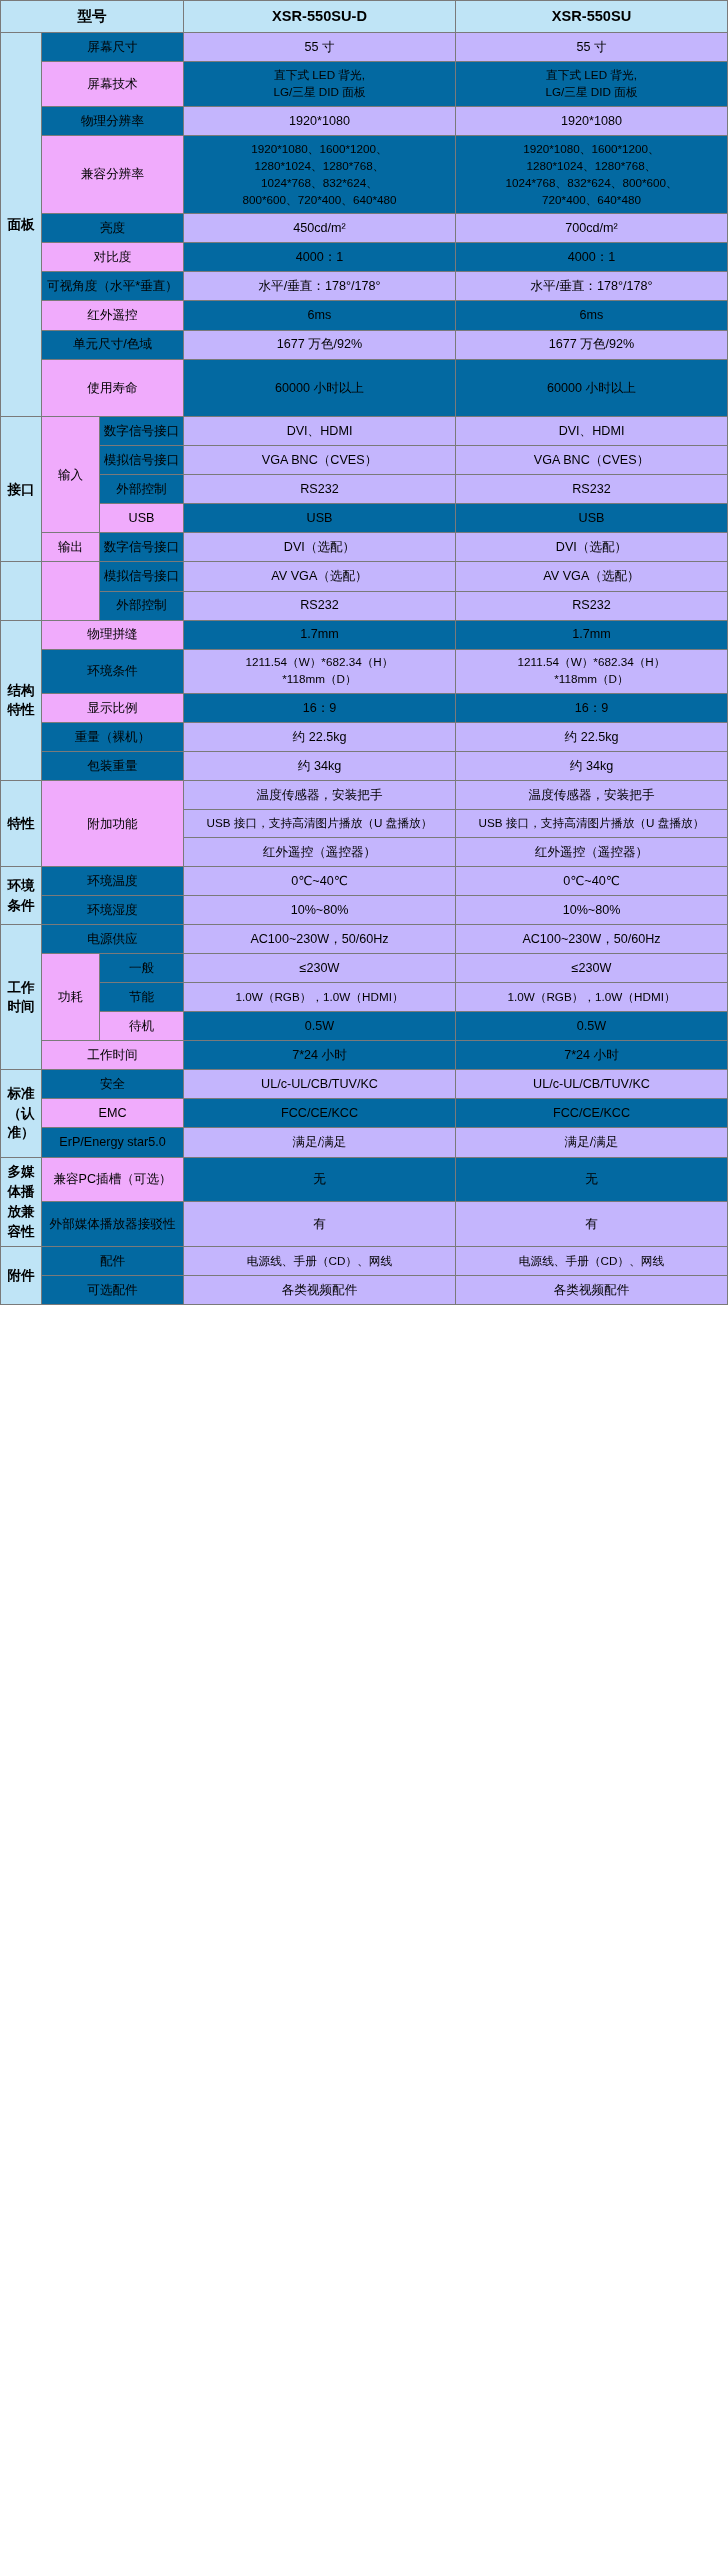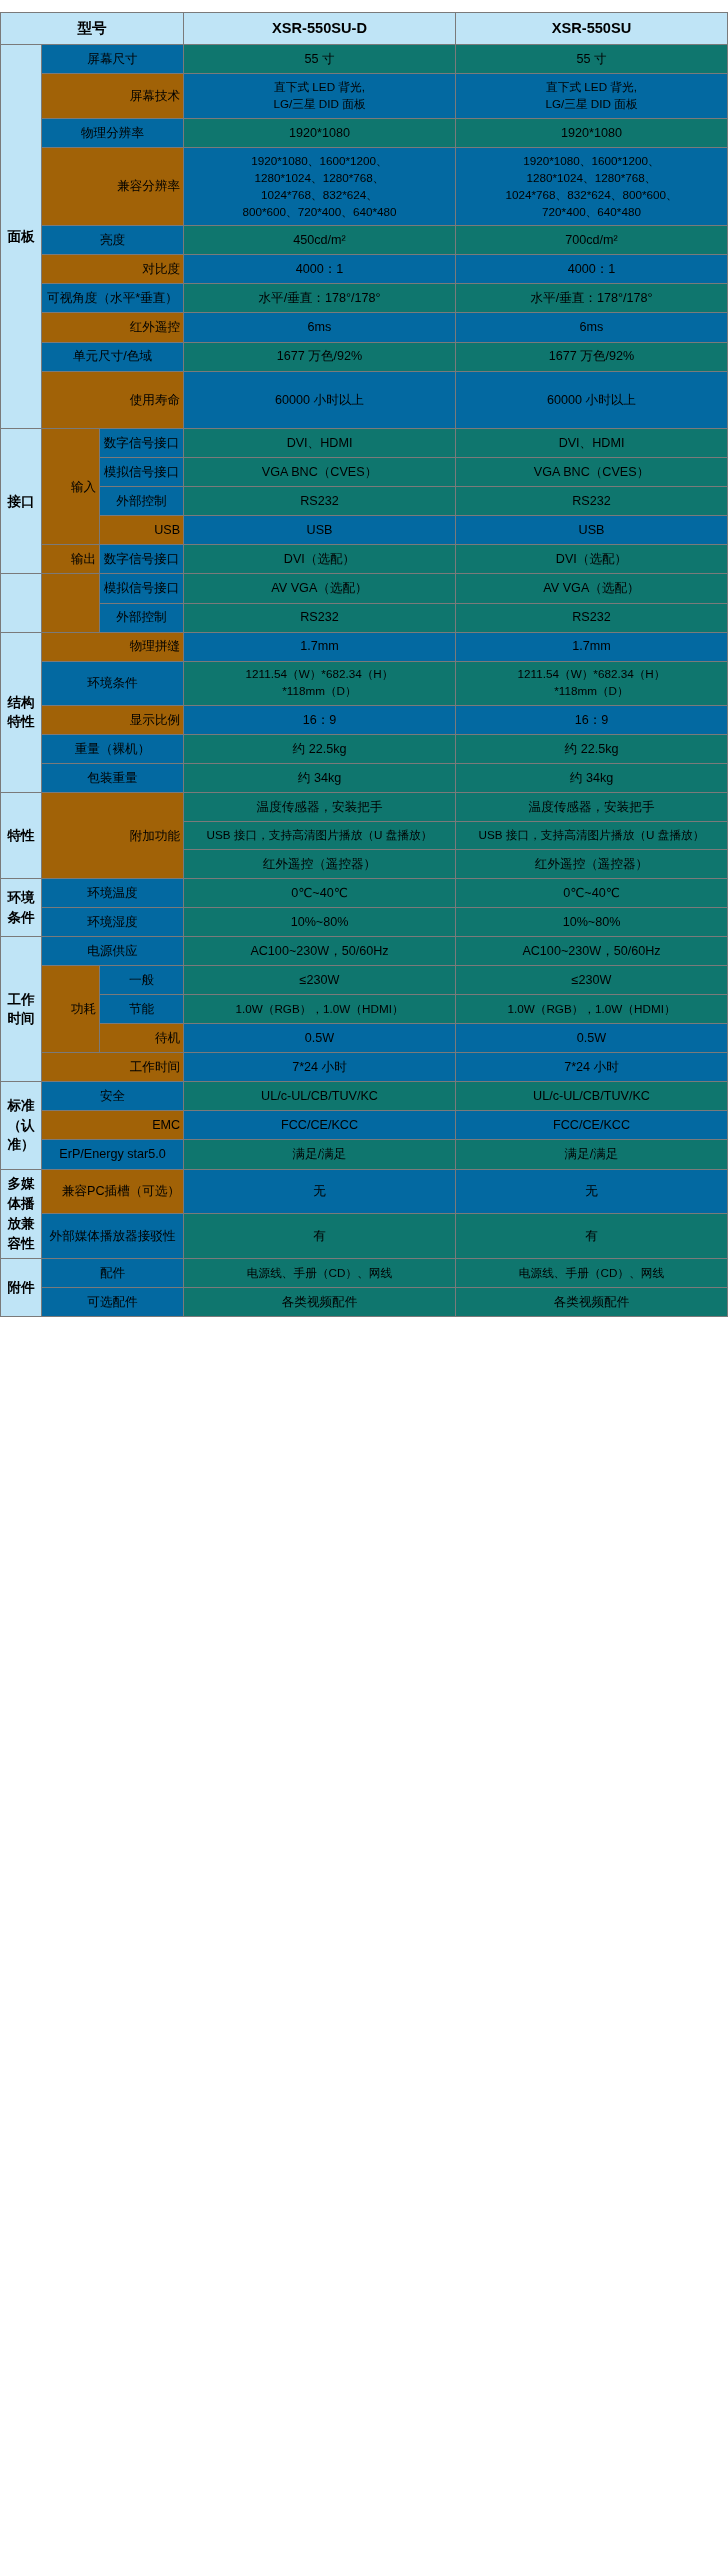--- a/index.html
+++ b/index.html
@@ -1,23 +1,23 @@
 <!DOCTYPE html>
 <html><head>
 <meta charset="utf-8">
 <style>
   html,body{margin:0;padding:0;background:#ffffff;}
   body{width:729px;font-family:"Liberation Sans","DejaVu Sans",sans-serif;}
-  table{border-collapse:collapse;width:605px;table-layout:fixed;margin-top:12px;}
+  table{border-collapse:collapse;width:605px;table-layout:fixed;}
   td{border:1px solid #7a7a7a;text-align:center;vertical-align:middle;font-size:12.6px;line-height:1.45;padding:4.9px 2.9px;color:#000;}
   .cat{background:#bfe4f6;font-weight:bold;font-size:13.6px;}
   .hdr{background:#bfe4f6;font-weight:bold;font-size:14.6px;}
   .lbl-y{background:#0369a1;}
-  .lbl-w{background:#a16207;text-align:right;}
-  .val-y{background:#0f766e;}
+  .lbl-w{background:#f0abfc;}
+  .val-y{background:#c4b5fd;}
   .val-w{background:#0369a1;}
   .small{font-size:11.7px;}
 </style>
 </head>
 <body>
 
 <table>
   <colgroup>
     <col style="width:41px">
     <col style="width:58px">

